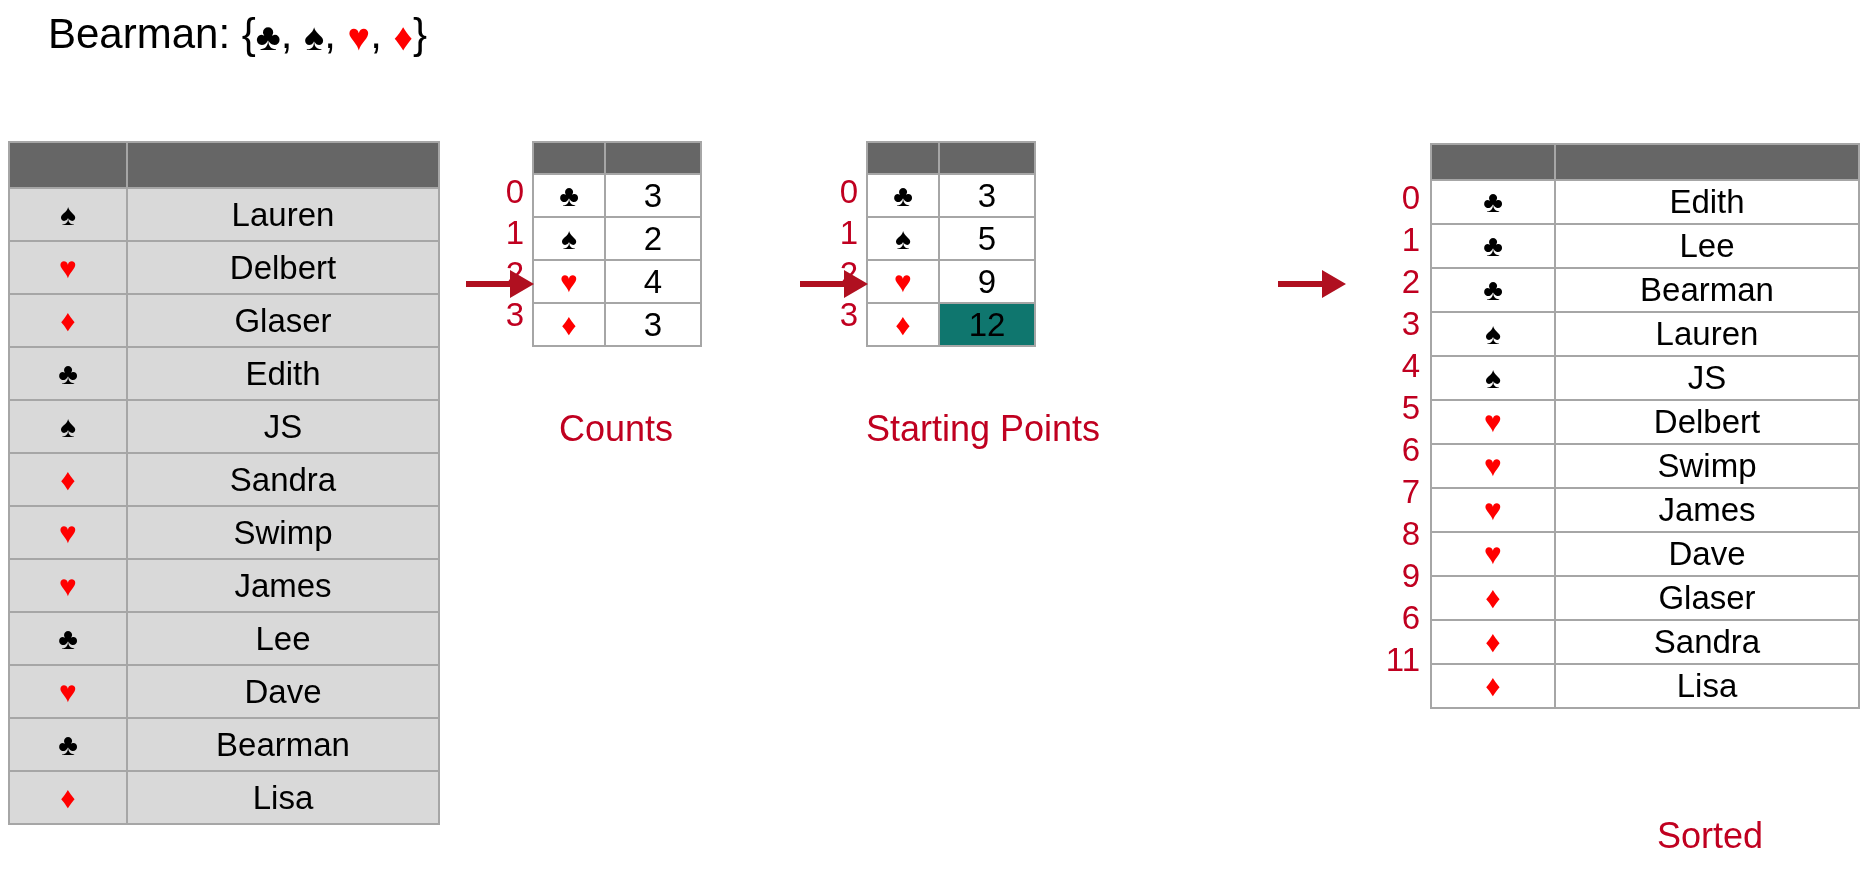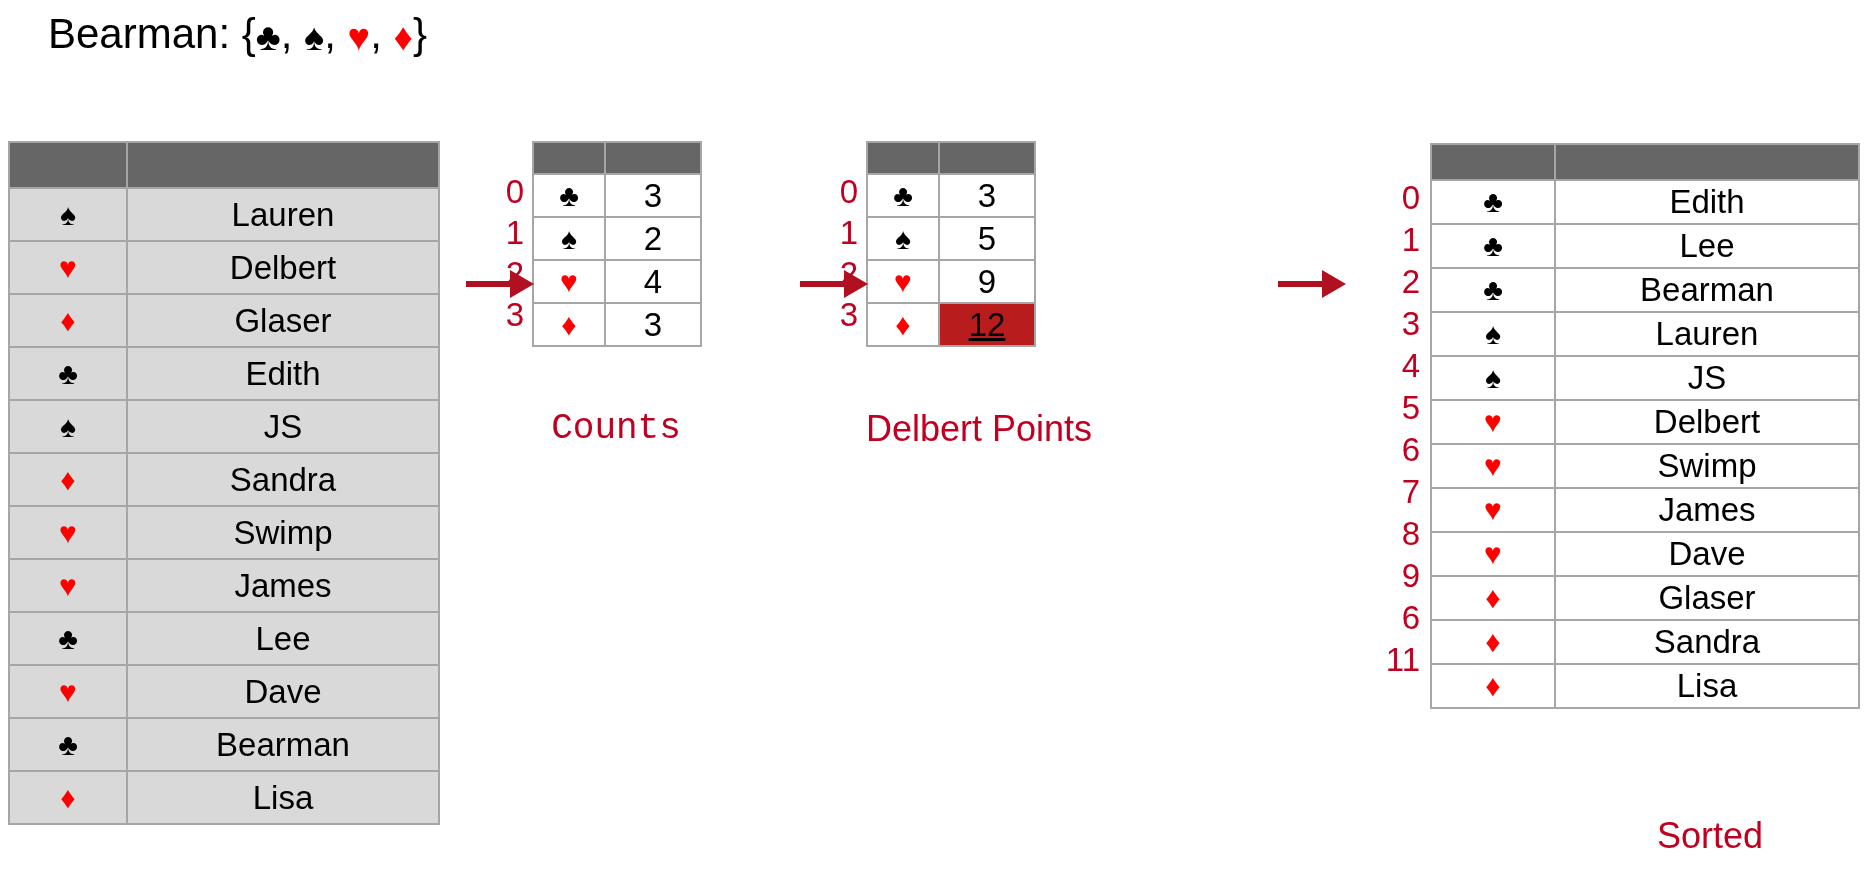--- a/index.html
+++ b/index.html
@@ -78,21 +78,21 @@
   #starts-table {
     left: 866px;
     top: 141px;
     width: 168px;
   }
   #starts-table td { background: #ffffff; }
   #starts-table thead td { background: #666666; height: 30px; }
   #starts-table tbody td { height: 41px; }
   #starts-table col.c1 { width: 72px; }
   #starts-table col.c2 { width: 96px; }
-  #starts-table td.hl { background: #b91c1c; text-decoration: underline; }
+  #starts-table td.hl { background: #0f766e; }
 
   
   #sorted-table {
     left: 1430px;
     top: 143px;
     width: 428px;
   }
   #sorted-table td { background: #ffffff; }
   #sorted-table thead td { background: #666666; height: 34px; }
   #sorted-table tbody td { height: 42px; }
@@ -119,21 +119,21 @@
   #sorted-idx div { height: 42px; }
 
   
   .caption {
     position: absolute;
     color: #c00020;
     font-size: 36px;
     white-space: nowrap;
     text-align: center;
   }
-  #counts-caption { left: 532px; top: 408px; width: 168px; font-family: Liberation Mono, monospace; }
+  #counts-caption { left: 532px; top: 408px; width: 168px; }
   #starts-caption { left: 866px; top: 408px; width: 168px; }
   #sorted-caption { left: 1496px; top: 815px; width: 428px; }
 
   
   .arrow {
     position: absolute;
     height: 44px;
   }
   #arrow-1 { left: 466px; top: 262px; width: 68px; }
   #arrow-2 { left: 800px; top: 262px; width: 68px; }
@@ -274,21 +274,21 @@
       <tr>
         <td class="suitcell" style="color: rgb(255, 0, 0);">♥</td>
         <td class="numcell">9</td>
       </tr>
       <tr>
         <td class="suitcell" style="color: rgb(255, 0, 0);">♦</td>
         <td class="numcell hl">12</td>
       </tr>
     </tbody>
 </table>
-<div class="caption" id="starts-caption">Delbert Points</div>
+<div class="caption" id="starts-caption">Starting Points</div>
 
 <div class="idx-col" id="sorted-idx">
     <div>0</div>
     <div>1</div>
     <div>2</div>
     <div>3</div>
     <div>4</div>
     <div>5</div>
     <div>6</div>
     <div>7</div>

